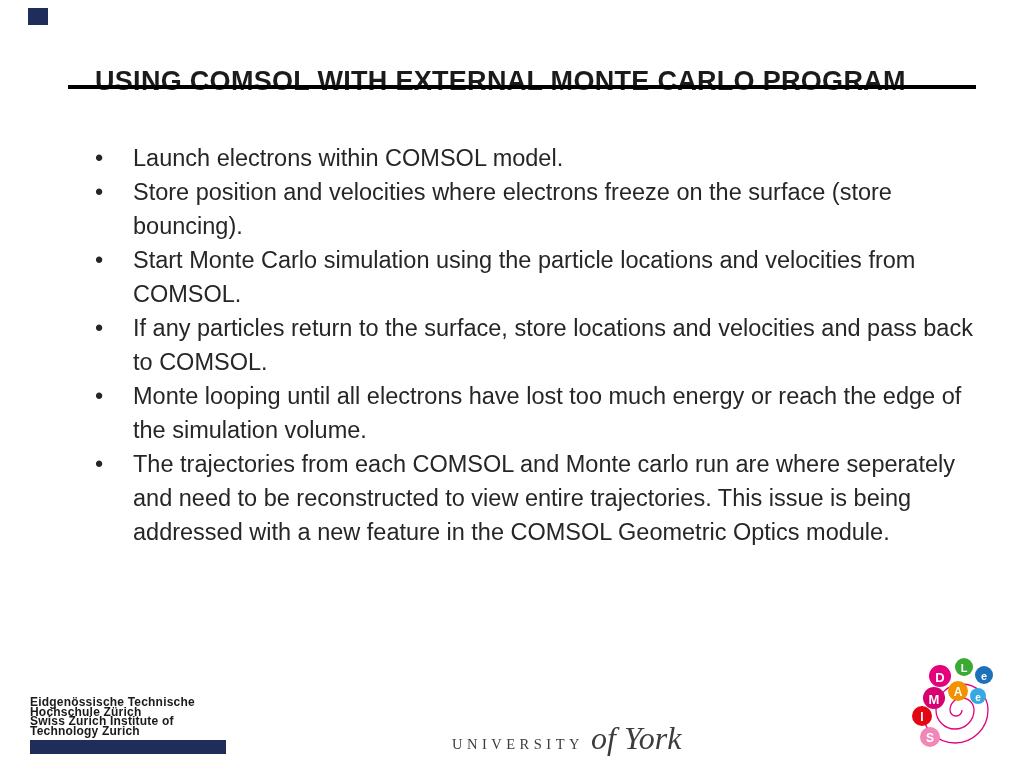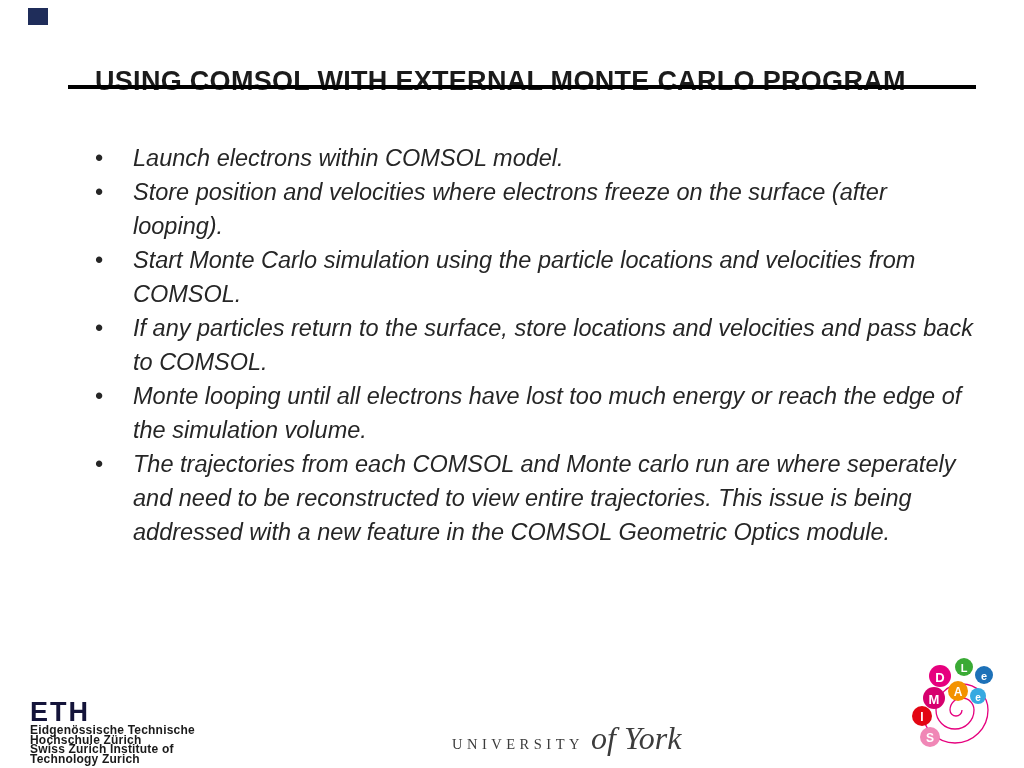--- a/index.html
+++ b/index.html
@@ -35,21 +35,21 @@
   .bullet-list {
     position:absolute; left:95px; top:141px;
     width:880px;
     margin:0; padding:0;
     list-style:none;
     font-size:23.5px; line-height:34px;
     color:#262626;
   }
   .bullet-list li { display:flex; }
   .bullet-marker { flex:0 0 38px; }
-  .bullet-text { flex:1 1 auto;font-style:italic; }
+  .bullet-text { flex:1 1 auto; }
 
   
   .eth-logo { position:absolute; left:30px; top:698px; width:200px; }
   .eth-logotype {
     font-size:27px; font-weight:bold; line-height:28px;
     letter-spacing:2px; color:#14143a;
   }
   .eth-line {
     font-size:12px; font-weight:bold; line-height:9.5px;
     color:#1a1a1a; letter-spacing:0.2px;
@@ -92,42 +92,41 @@
 
 <div class="title-rule"></div>
 
 <ul class="bullet-list">
   <li>
     <span class="bullet-marker">•</span>
     <span class="bullet-text">Launch electrons within COMSOL model.</span>
   </li>
   <li>
     <span class="bullet-marker">•</span>
-    <span class="bullet-text">Store position and velocities where electrons freeze on the surface (after looping).</span>
+    <span class="bullet-text">Store position and velocities where electrons freeze on the surface (store bouncing).</span>
   </li>
   <li>
     <span class="bullet-marker">•</span>
     <span class="bullet-text">Start Monte Carlo simulation using the particle locations and velocities from COMSOL.</span>
   </li>
   <li>
     <span class="bullet-marker">•</span>
     <span class="bullet-text">If any particles return to the surface, store locations and velocities and pass back to COMSOL.</span>
   </li>
   <li>
     <span class="bullet-marker">•</span>
     <span class="bullet-text">Monte looping until all electrons have lost too much energy or reach the edge of the simulation volume.</span>
   </li>
   <li>
     <span class="bullet-marker">•</span>
     <span class="bullet-text">The trajectories from each COMSOL and Monte carlo run are where seperately and need to be reconstructed to view entire trajectories. This issue is being addressed with a new feature in the COMSOL Geometric Optics module.</span>
   </li>
 </ul>
 
 <div class="eth-logo">
-  <div class="eth-logotype">ETH</div>
   <div class="eth-line">Eidgenössische Technische Hochschule Zürich</div>
   <div class="eth-line">Swiss Zurich Institute of Technology Zurich</div>
   <div class="eth-bar" style="background: rgb(31, 45, 90);"></div>
 </div>
 
 <div class="york-logo">
   <span class="york-university">UNIVERSITY</span>
   <span class="york-of-york">of York</span>
 </div>
 

